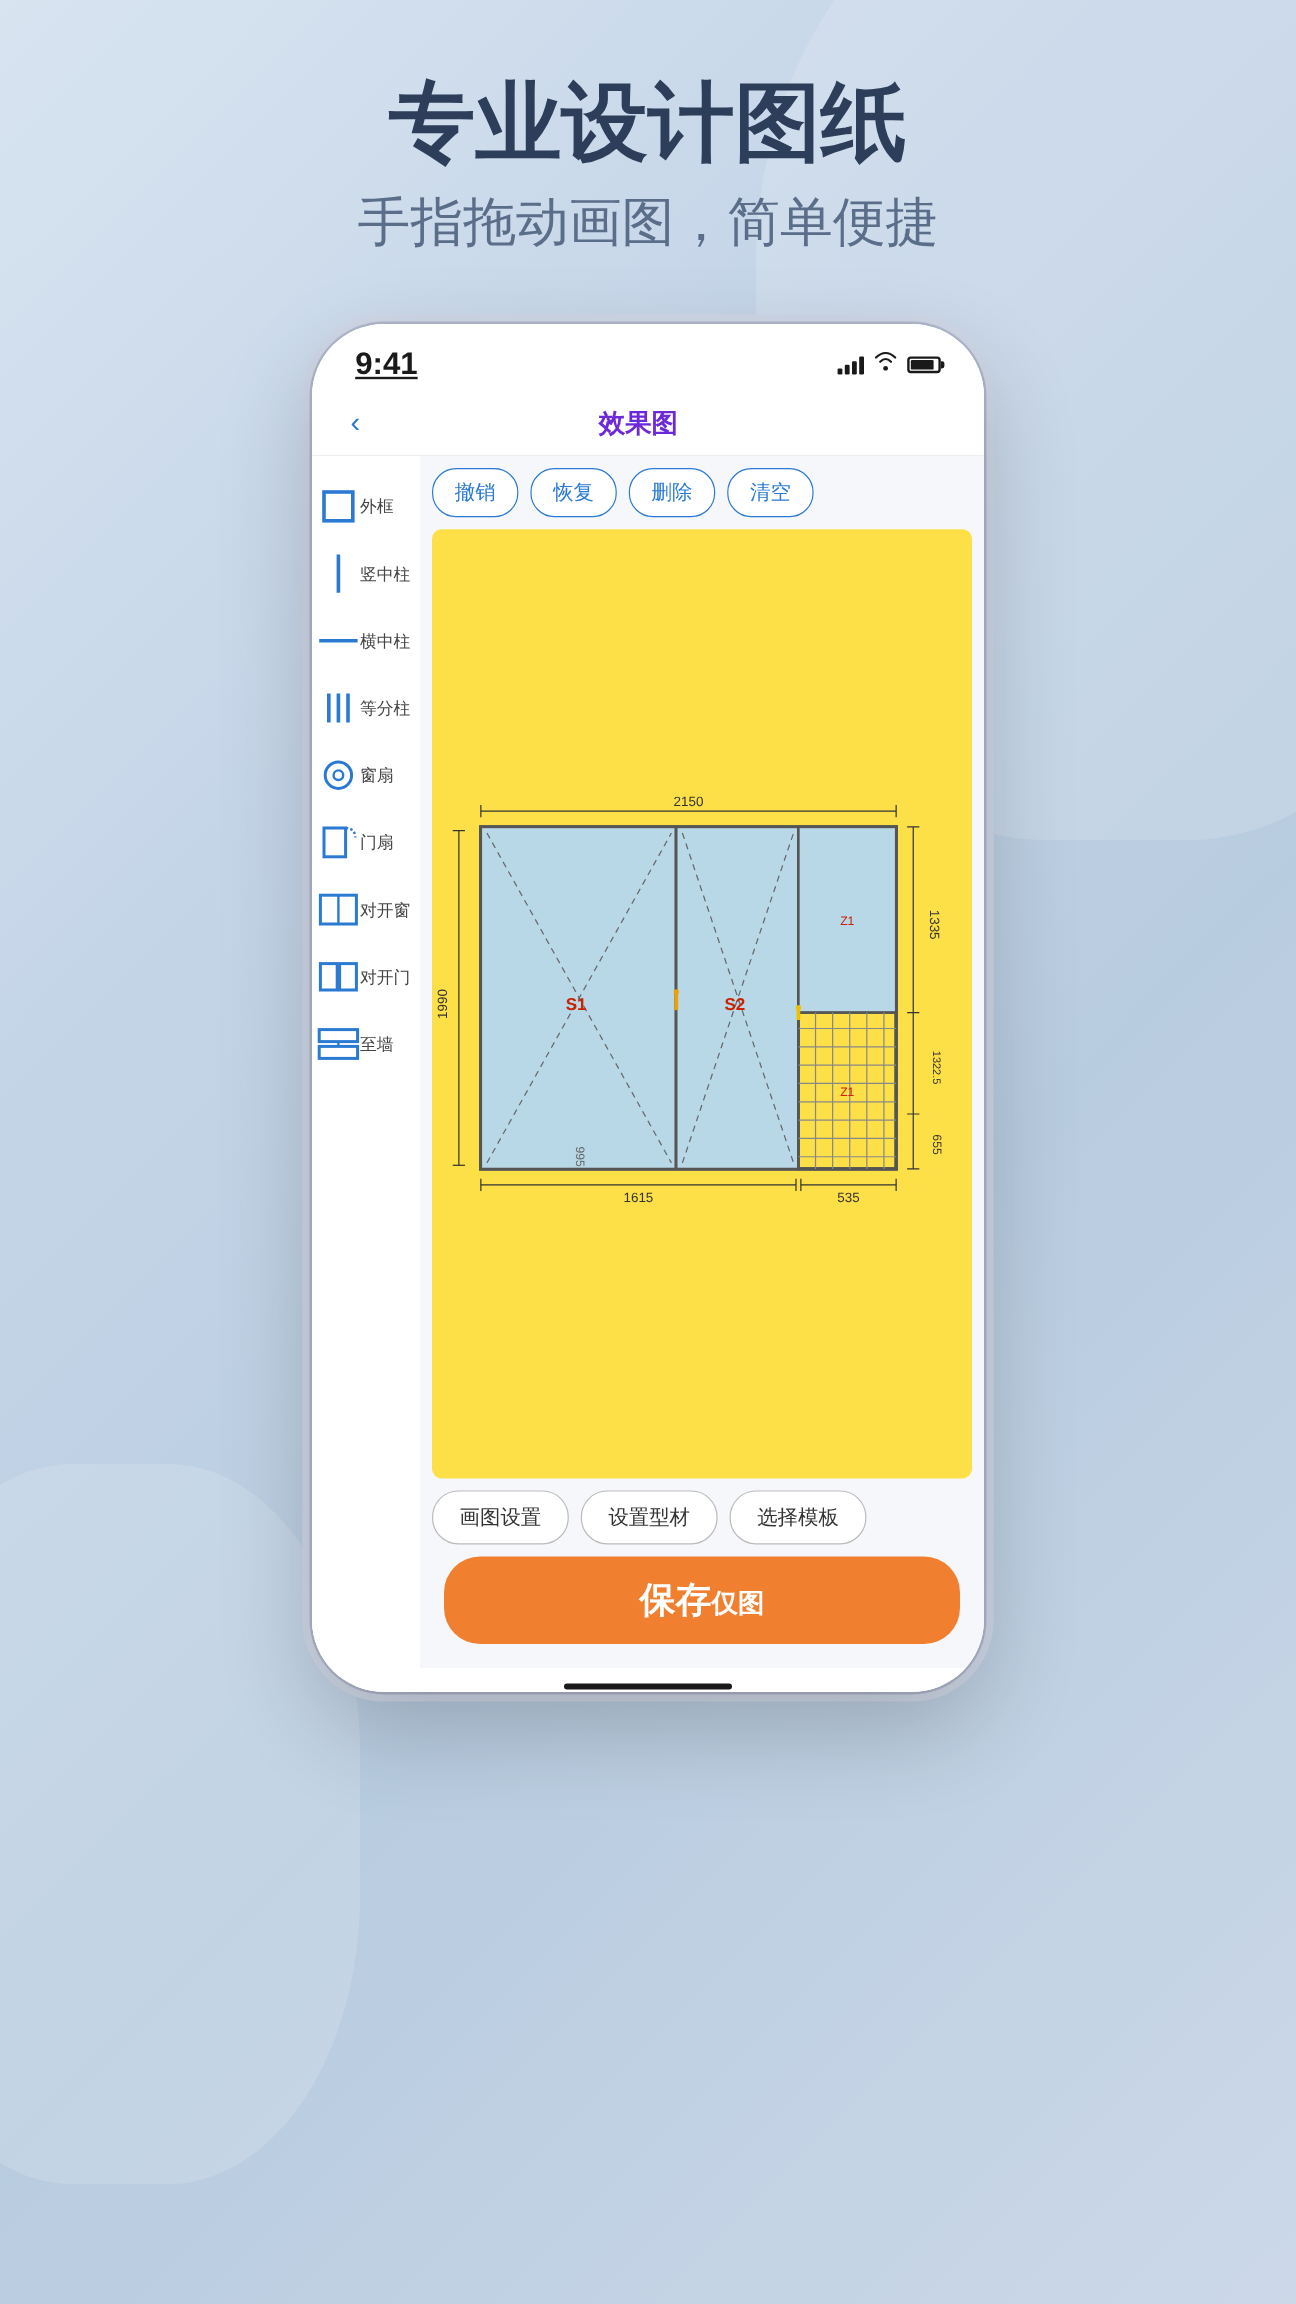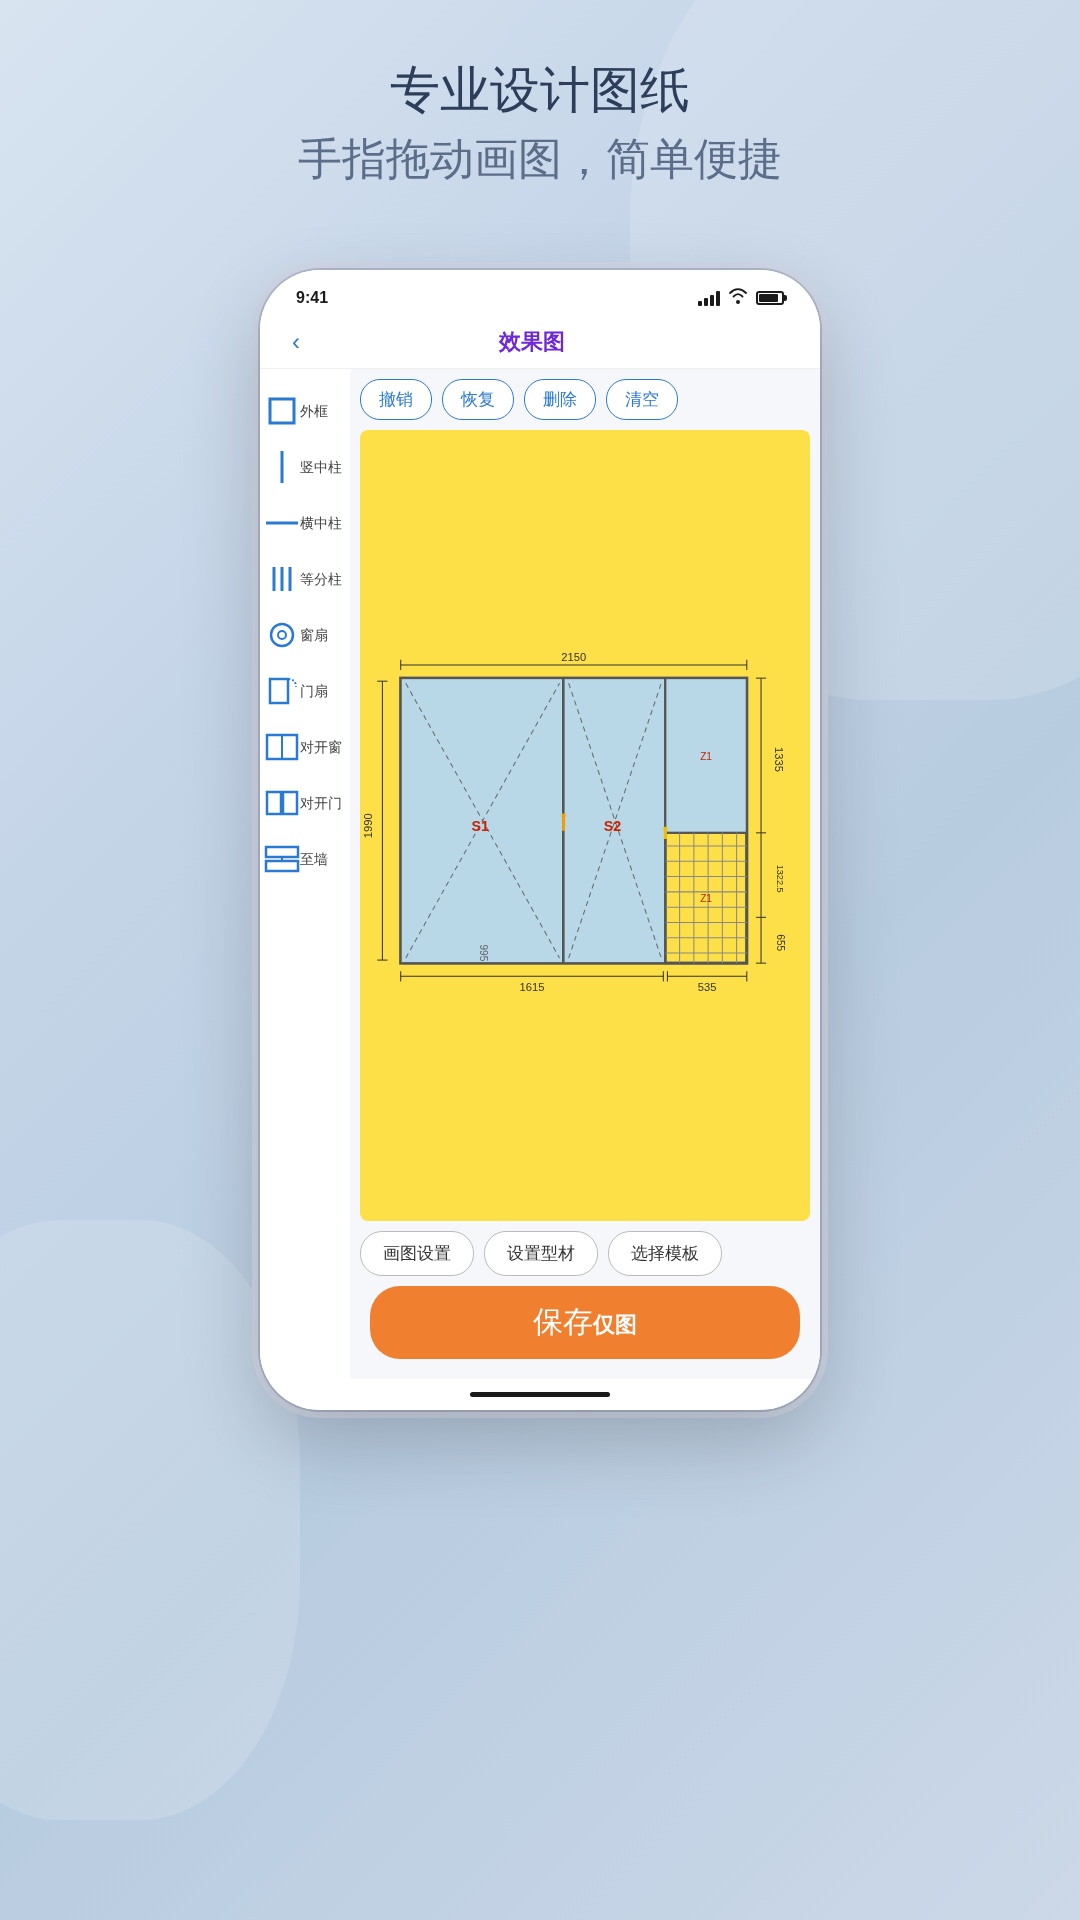--- a/index.html
+++ b/index.html
@@ -22,22 +22,22 @@
     .bg-shape-2 { width: 400px; height: 600px; bottom: 100px; left: -100px; border-radius: 40%; }
 
     
     .page-header {
       position: absolute;
       top: 60px;
       left: 0; right: 0;
       text-align: center;
     }
     .page-title-main {
-      font-size: 50px;
-      font-weight: 400;
+      font-size: 72px;
+      font-weight: 700;
       color: #2c3e5a;
       line-height: 1.2;
     }
     .page-title-sub {
       font-size: 44px;
       color: #5a6e8a;
       margin-top: 10px;
     }
 
     
@@ -56,23 +56,24 @@
 
     
     .status-bar {
       display: flex;
       justify-content: space-between;
       align-items: center;
       padding: 18px 36px 8px;
       background: #fff;
     }
     .status-time {
-      font-size: 16px;
+      font-size: 26px;
       font-weight: 600;
       color: #1a1a1a;
+      text-decoration: underline;
     }
     .status-icons {
       display: flex;
       align-items: center;
       gap: 8px;
     }
     .signal-bars {
       display: flex;
       align-items: flex-end;
       gap: 2px;
@@ -239,21 +240,21 @@
       border: none;
       border-radius: 30px;
       color: #fff;
       font-size: 28px;
       font-weight: 700;
       padding: 16px;
       cursor: pointer;
       text-align: center;
       margin: 0 10px 10px;
     }
-    .save-btn .save-main { font-weight: 400; font-size: 30px; }
+    .save-btn .save-main { font-weight: 700; font-size: 30px; }
     .save-btn .save-sub { font-weight: 700; font-size: 22px; }
 
     
     .home-indicator {
       height: 30px;
       background: #fff;
       display: flex;
       align-items: center;
       justify-content: center;
     }

